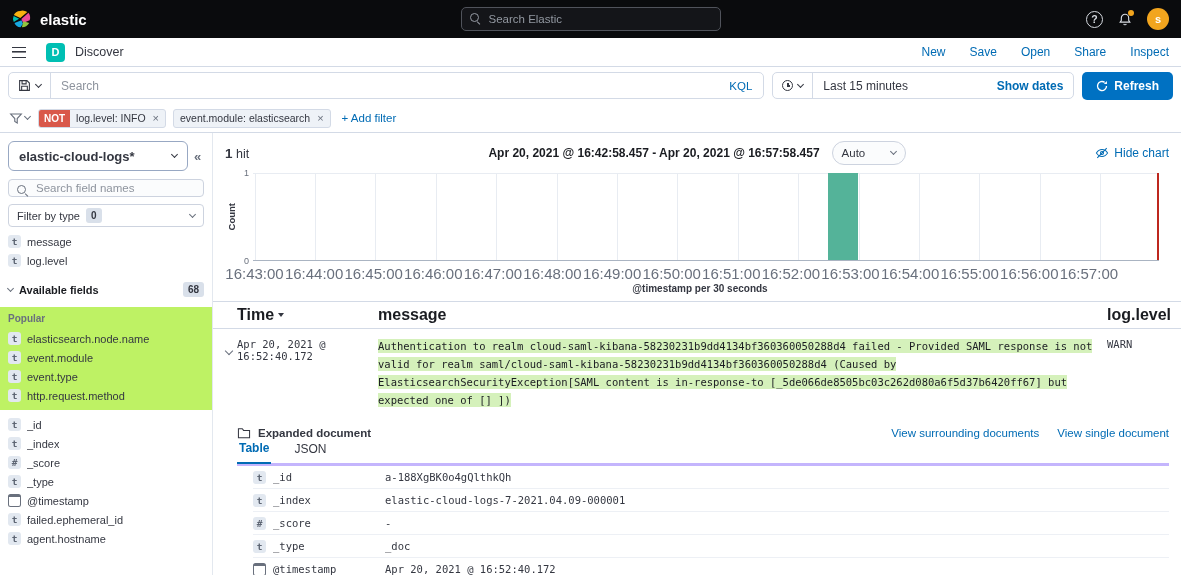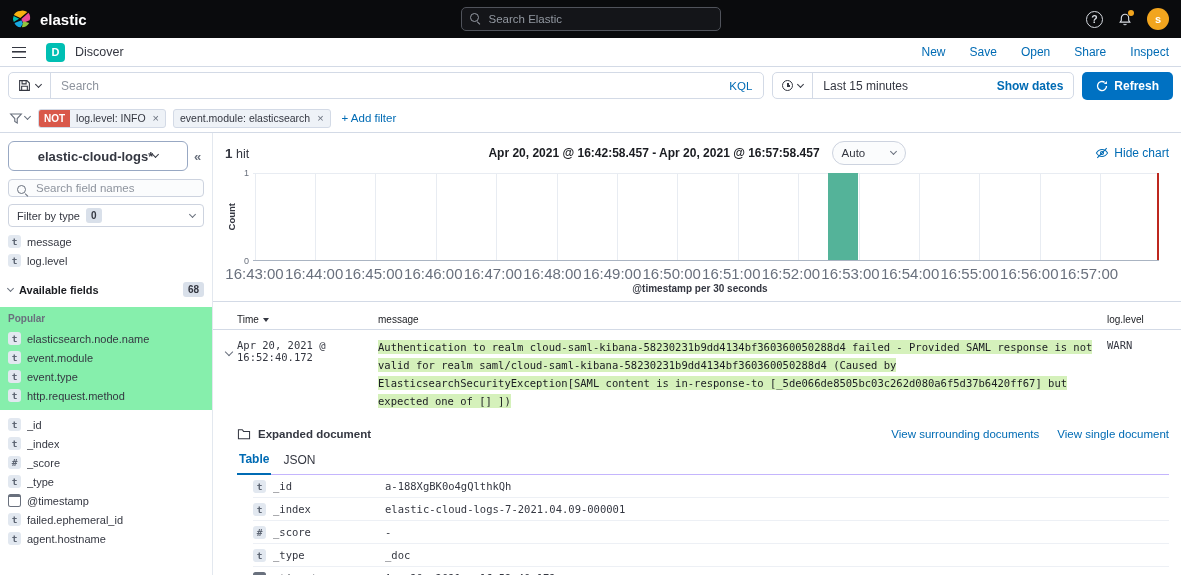--- a/index.html
+++ b/index.html
@@ -69,39 +69,39 @@
 .pill-x{padding:0 6px 0 1px;color:#69707d;font-size:11px}
 .pill-x::before{content:"×"}
 .add-filter{color:#006bb4;font-size:11.5px;margin-left:3px;white-space:nowrap}
 
 
 .content{display:flex;height:442px}
 
 
 .sidebar{width:213px;flex:0 0 213px;border-right:1px solid #e3e8ef;padding:8px;overflow:hidden;background:#fff}
 .sb-top{display:flex;align-items:center;gap:3px}
-.index-picker{flex:1;height:30px;border:1px solid #98a8c3;border-radius:6px;display:flex;align-items:center;justify-content:center;padding:0 10px;font-size:13px;font-weight:700;background:#fff;min-width:0}
+.index-picker{flex:1;height:30px;border:1px solid #98a8c3;border-radius:6px;display:flex;align-items:center;justify-content:space-between;padding:0 10px;font-size:13px;font-weight:700;background:#fff;min-width:0}
 .index-picker span:first-child{overflow:hidden;text-overflow:ellipsis;white-space:nowrap}
 .sb-collapse{color:#69707d;font-size:13px;font-weight:700;width:13px;flex:0 0 13px}
 .sb-search{margin-top:7px;position:relative}
 .sb-search input{width:100%;height:18px;border:1px solid #cdd3df;border-radius:4px;padding:0 8px 0 27px;font-size:11.5px;background:#fbfcfd;color:#343741}
 .sb-search input::placeholder{color:#8e949e}
 .sb-search .lens{position:absolute;left:9px;top:7px;color:#69707d}
 .sb-filtertype{margin-top:7px;width:100%;height:23px;border:1px solid #cdd3df;border-radius:4px;display:flex;align-items:center;gap:6px;padding:0 8px;font-size:11px;background:#fff}
 .sb-filtertype .chev{margin-left:auto;color:#69707d}
 .count-badge{background:#d9e0ea;border-radius:3px;padding:0 5px;font-size:10px;line-height:15px;color:#343741;font-weight:600}
 .sec-head{margin-top:12px;width:100%;display:flex;align-items:center;gap:6px;font-size:11px;font-weight:700;color:#1a1c21}
 .sec-head .chev{color:#69707d;flex:0 0 auto}
 .sec-head .count-badge{margin-left:auto}
 .field-list{list-style:none;margin-top:5px}
 .field-item{display:flex;align-items:center;gap:6px;height:19px;font-size:11px;cursor:pointer}
 .fname{white-space:nowrap;overflow:hidden;text-overflow:ellipsis}
 .fbadge{width:13px;height:13px;border-radius:3px;background:#e2e8f0;color:#5d6573;font-size:9.5px;font-weight:700;display:flex;align-items:center;justify-content:center;flex:0 0 13px;font-family:"DejaVu Sans Mono","Liberation Mono",monospace}
 .fbadge.ic-date{background:transparent;border:1px solid #69707d;border-top-width:3.5px;border-radius:2.5px}
-.popular-block{margin:10px -8px 0;padding:3px 8px 5px;background:#86efac}
+.popular-block{margin:10px -8px 0;padding:3px 8px 5px;background:#bef264}
 .popular-label{font-size:10px;font-weight:700;color:#69707d;margin-top:3px}
 
 
 .main{flex:1;min-width:0;display:flex;flex-direction:column;overflow:hidden;background:#fff}
 .hits-row{display:flex;align-items:center;padding:8px 12px 2px}
 .hits{font-size:12.5px;width:150px;flex:0 0 150px}
 .hits-n{font-weight:700;font-size:13.5px}
 .range-center{flex:1;display:flex;align-items:center;justify-content:center;gap:12px;min-width:0}
 .range-text{font-size:12px;font-weight:700;color:#1a1c21;white-space:nowrap}
 .interval{height:24px;min-width:74px;border:1px solid #cdd3df;border-radius:12px;background:#fbfcfd;display:flex;align-items:center;justify-content:space-between;gap:8px;padding:0 9px;font-size:11.5px}
@@ -118,39 +118,39 @@
 .plot{flex:1;height:88px;position:relative;border-bottom:1px solid #aab4c2;margin-right:10px}
 .plot::before{content:"";position:absolute;left:0;right:0;top:0;height:1px;background:#e8ecf2}
 .gridline{position:absolute;top:0;bottom:0;width:1px;background:#e8ecf2}
 .bar{position:absolute;bottom:0}
 .now-marker{position:absolute;top:0;bottom:0;width:1.5px}
 .xlabels{position:relative;height:13px;margin:4px 22px 0 28px}
 .xlbl{position:absolute;transform:translateX(-50%);font-size:15px;color:#69707d;white-space:nowrap}
 .x-title{margin:5px 22px 7px 28px;text-align:center;font-size:10px;font-weight:700;color:#343741}
 
 
-.dt-head{display:grid;grid-template-columns:16px 141px 1fr 62px;padding:12px 12px 4px 8px;border-top:1px solid #d3dae6;border-bottom:1px solid #d3dae6;font-size:10px;font-weight:400;color:#1a1c21}
+.dt-head{display:grid;grid-template-columns:16px 141px 1fr 62px;padding:4px 12px 4px 8px;border-top:1px solid #d3dae6;border-bottom:1px solid #d3dae6;font-size:16px;font-weight:700;color:#1a1c21}
 .dt-time-h{display:flex;align-items:center;gap:4px}
 .tri-down{width:0;height:0;border-left:3.5px solid transparent;border-right:3.5px solid transparent;border-top:4.5px solid #343741}
 .dt-row{display:grid;grid-template-columns:16px 141px 1fr 62px;padding:7px 12px 9px 8px;align-items:start}
 .dt-caret{color:#69707d;margin-top:4px}
 .dt-caret .chev{width:6px;height:6px}
 .cell-time{font-size:10.5px;padding:2px 8px 0 0}
 .cell-msg{padding-right:12px}
 .hl{font-size:10.5px;line-height:14.5px;padding:1px 0;color:#1a1c21;
   -webkit-box-decoration-break:clone;box-decoration-break:clone}
 .cell-level{font-size:10.5px;padding-top:2px}
 
 
 .expanded{padding:10px 12px 0 24px}
 .exp-head{display:flex;align-items:center;gap:7px}
 .exp-title{font-size:11.5px;font-weight:700}
 .exp-links{margin-left:auto;display:flex;gap:18px}
 .exp-links .link{color:#006bb4;font-size:11.5px;white-space:nowrap}
-.exp-tabs{display:flex;gap:10px;margin-top:10px;border-bottom:1px solid #c4b5fd}
+.exp-tabs{display:flex;gap:21px;border-bottom:3px solid #c4b5fd}
 .tab{font-size:12px;padding:2px 2px 7px;color:#343741}
 .tab.active{color:#006bb4;border-bottom:2px solid #006bb4;margin-bottom:-1px;font-weight:600}
 .exp-table{margin-left:16px}
 .exp-row{display:grid;grid-template-columns:20px 112px 1fr;align-items:center;height:23px;border-bottom:1px solid #edf0f5;font-size:10.5px}
 </style>
 </head>
 <body>
 
 <header class="topbar">
   <div class="tb-left">

